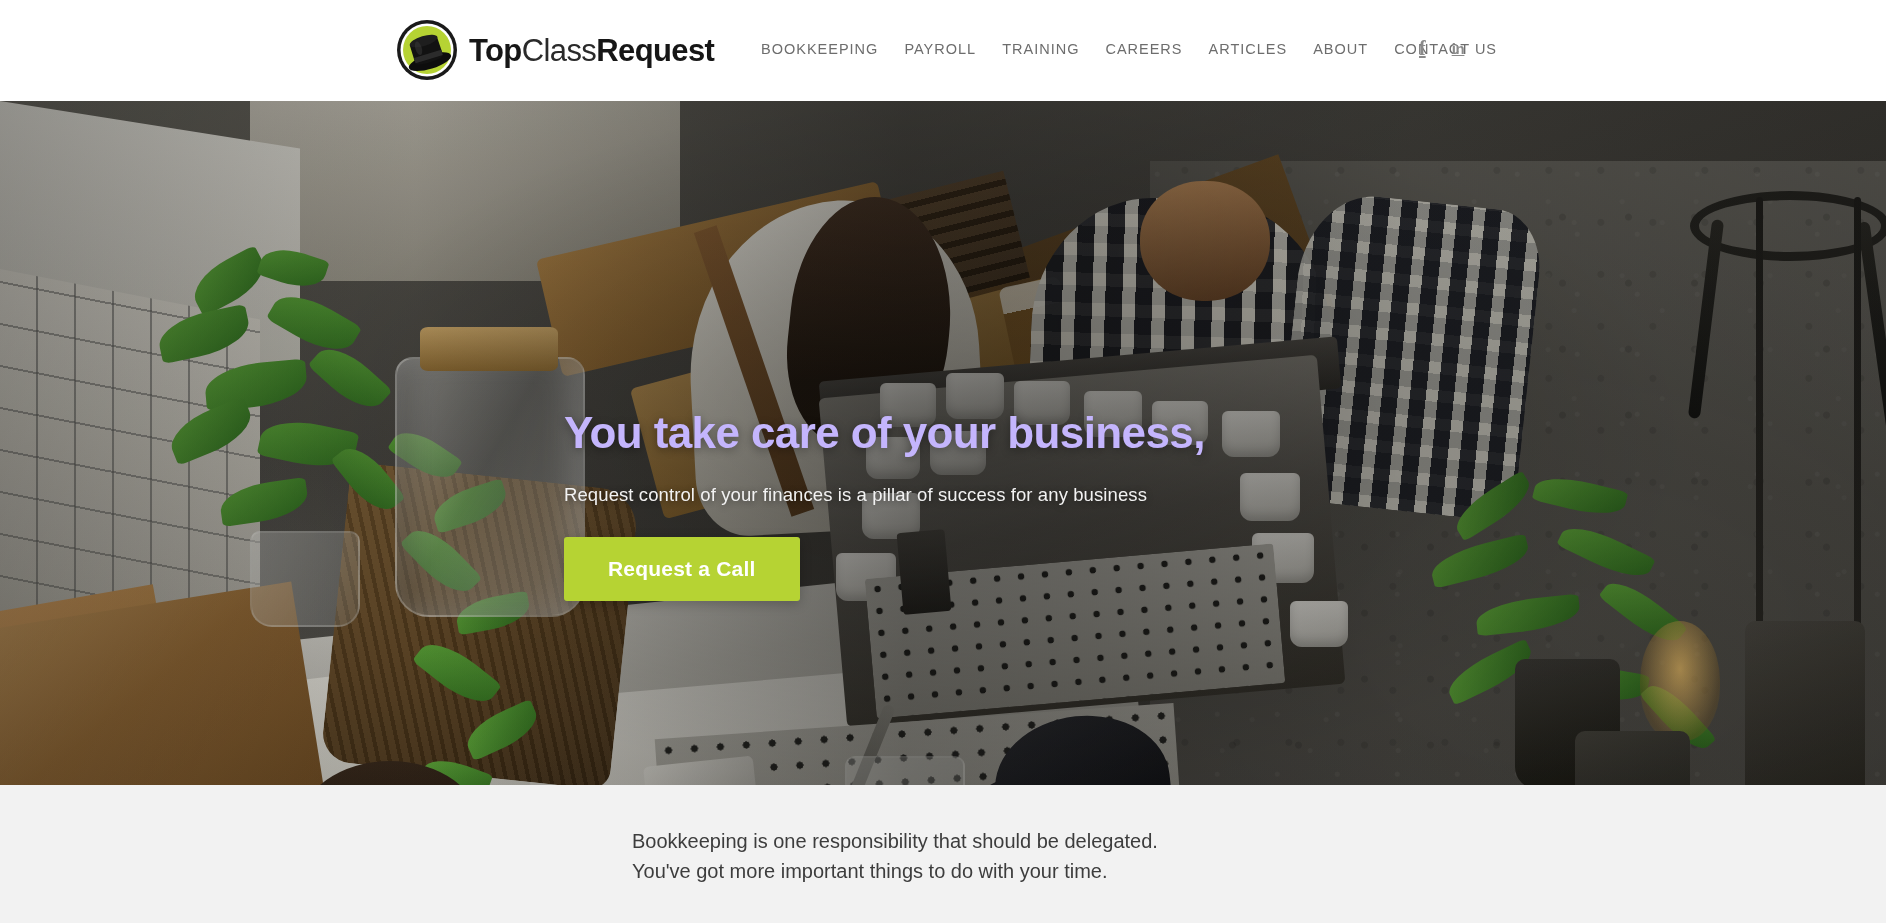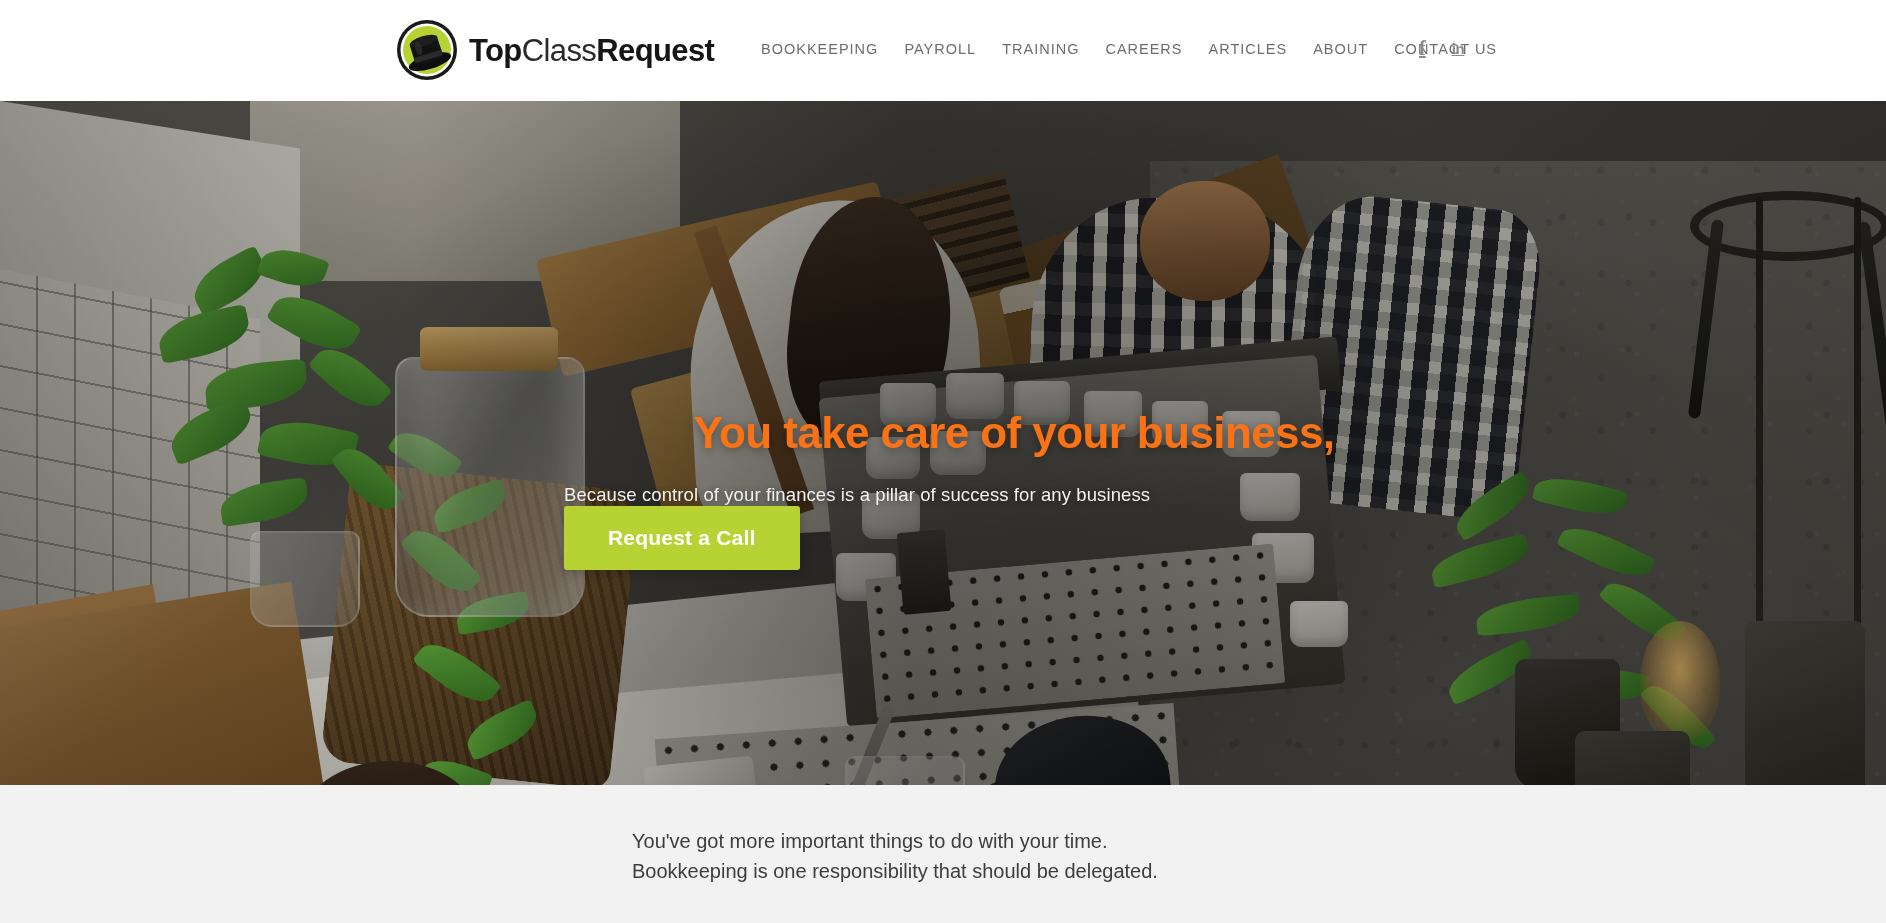--- a/index.html
+++ b/index.html
@@ -364,31 +364,30 @@
     background:
       linear-gradient(90deg, rgba(10,10,9,0.28) 0%, rgba(10,10,9,0.10) 22%, rgba(10,10,9,0.34) 48%, rgba(10,10,9,0.22) 75%, rgba(10,10,9,0.30) 100%),
       radial-gradient(ellipse 1000px 500px at 52% 50%, rgba(0,0,0,0.30), rgba(0,0,0,0.05) 70%);
   }
 
   
   .hero-copy {
     position:absolute; left:564px; top:306px; z-index:6; width:900px;
   }
   .hero-title {
-    font-size:44px; font-weight:700; color:#f97316;
+    font-size:44px; font-weight:700; color:#c4b5fd;
     line-height:1.17; letter-spacing:-0.6px;
     text-shadow:0 2px 10px rgba(0,0,0,0.38);
-    text-align:center;
   }
   .hero-sub {
     margin-top:26px; font-size:18.5px; color:#f2f2f2;
     letter-spacing:0.1px; text-shadow:0 1px 7px rgba(0,0,0,0.45);
   }
   .cta {
-    display:inline-block;
+    margin-top:31px; display:inline-block;
     background:#b6d333; color:#ffffff;
     font-size:21px; font-weight:700; letter-spacing:0.2px;
     padding:20px 44px; border:none; border-radius:3px;
     cursor:pointer; font-family:"Liberation Sans", sans-serif;
     box-shadow:0 3px 12px rgba(0,0,0,0.22);
   }
 
   
   .lower {
     width:1886px; height:138px; background:#f2f2f2;
@@ -553,24 +552,24 @@
     <div class="cup-black-b"></div>
     <div class="grinder"></div>
 
     <div class="hero-overlay"></div>
   </div>
 
   <div class="hero-copy">
     <h1 class="hero-title">
       <span>You take care of your business,</span><br>
     </h1>
-    <p class="hero-sub">Because control of your finances is a pillar of success for any business</p>
+    <p class="hero-sub">Request control of your finances is a pillar of success for any business</p>
     <button class="cta">Request a Call</button>
   </div>
 
 </section>
 
 <section class="lower">
   <div class="lower-copy">
+    <div>Bookkeeping is one responsibility that should be delegated.</div>
     <div>You've got more important things to do with your time.</div>
-    <div>Bookkeeping is one responsibility that should be delegated.</div>
   </div>
 </section>
 
 </body></html>

